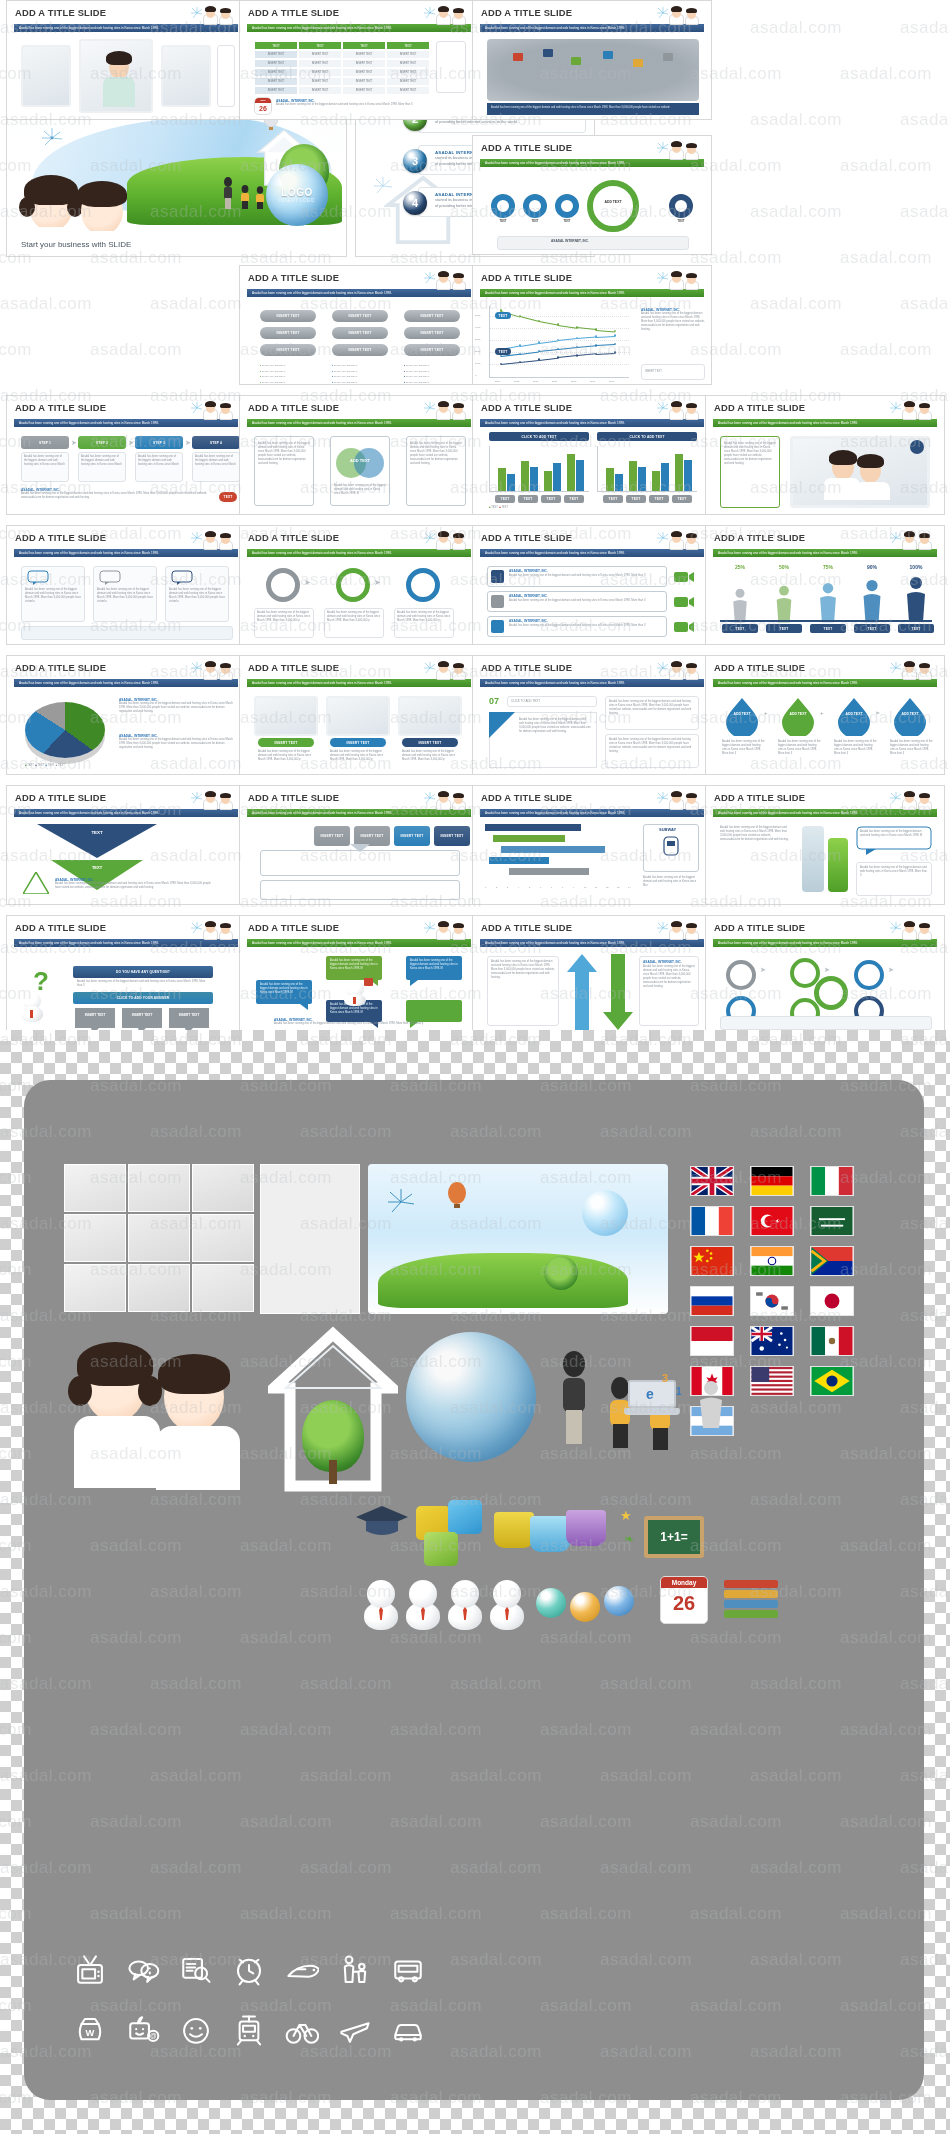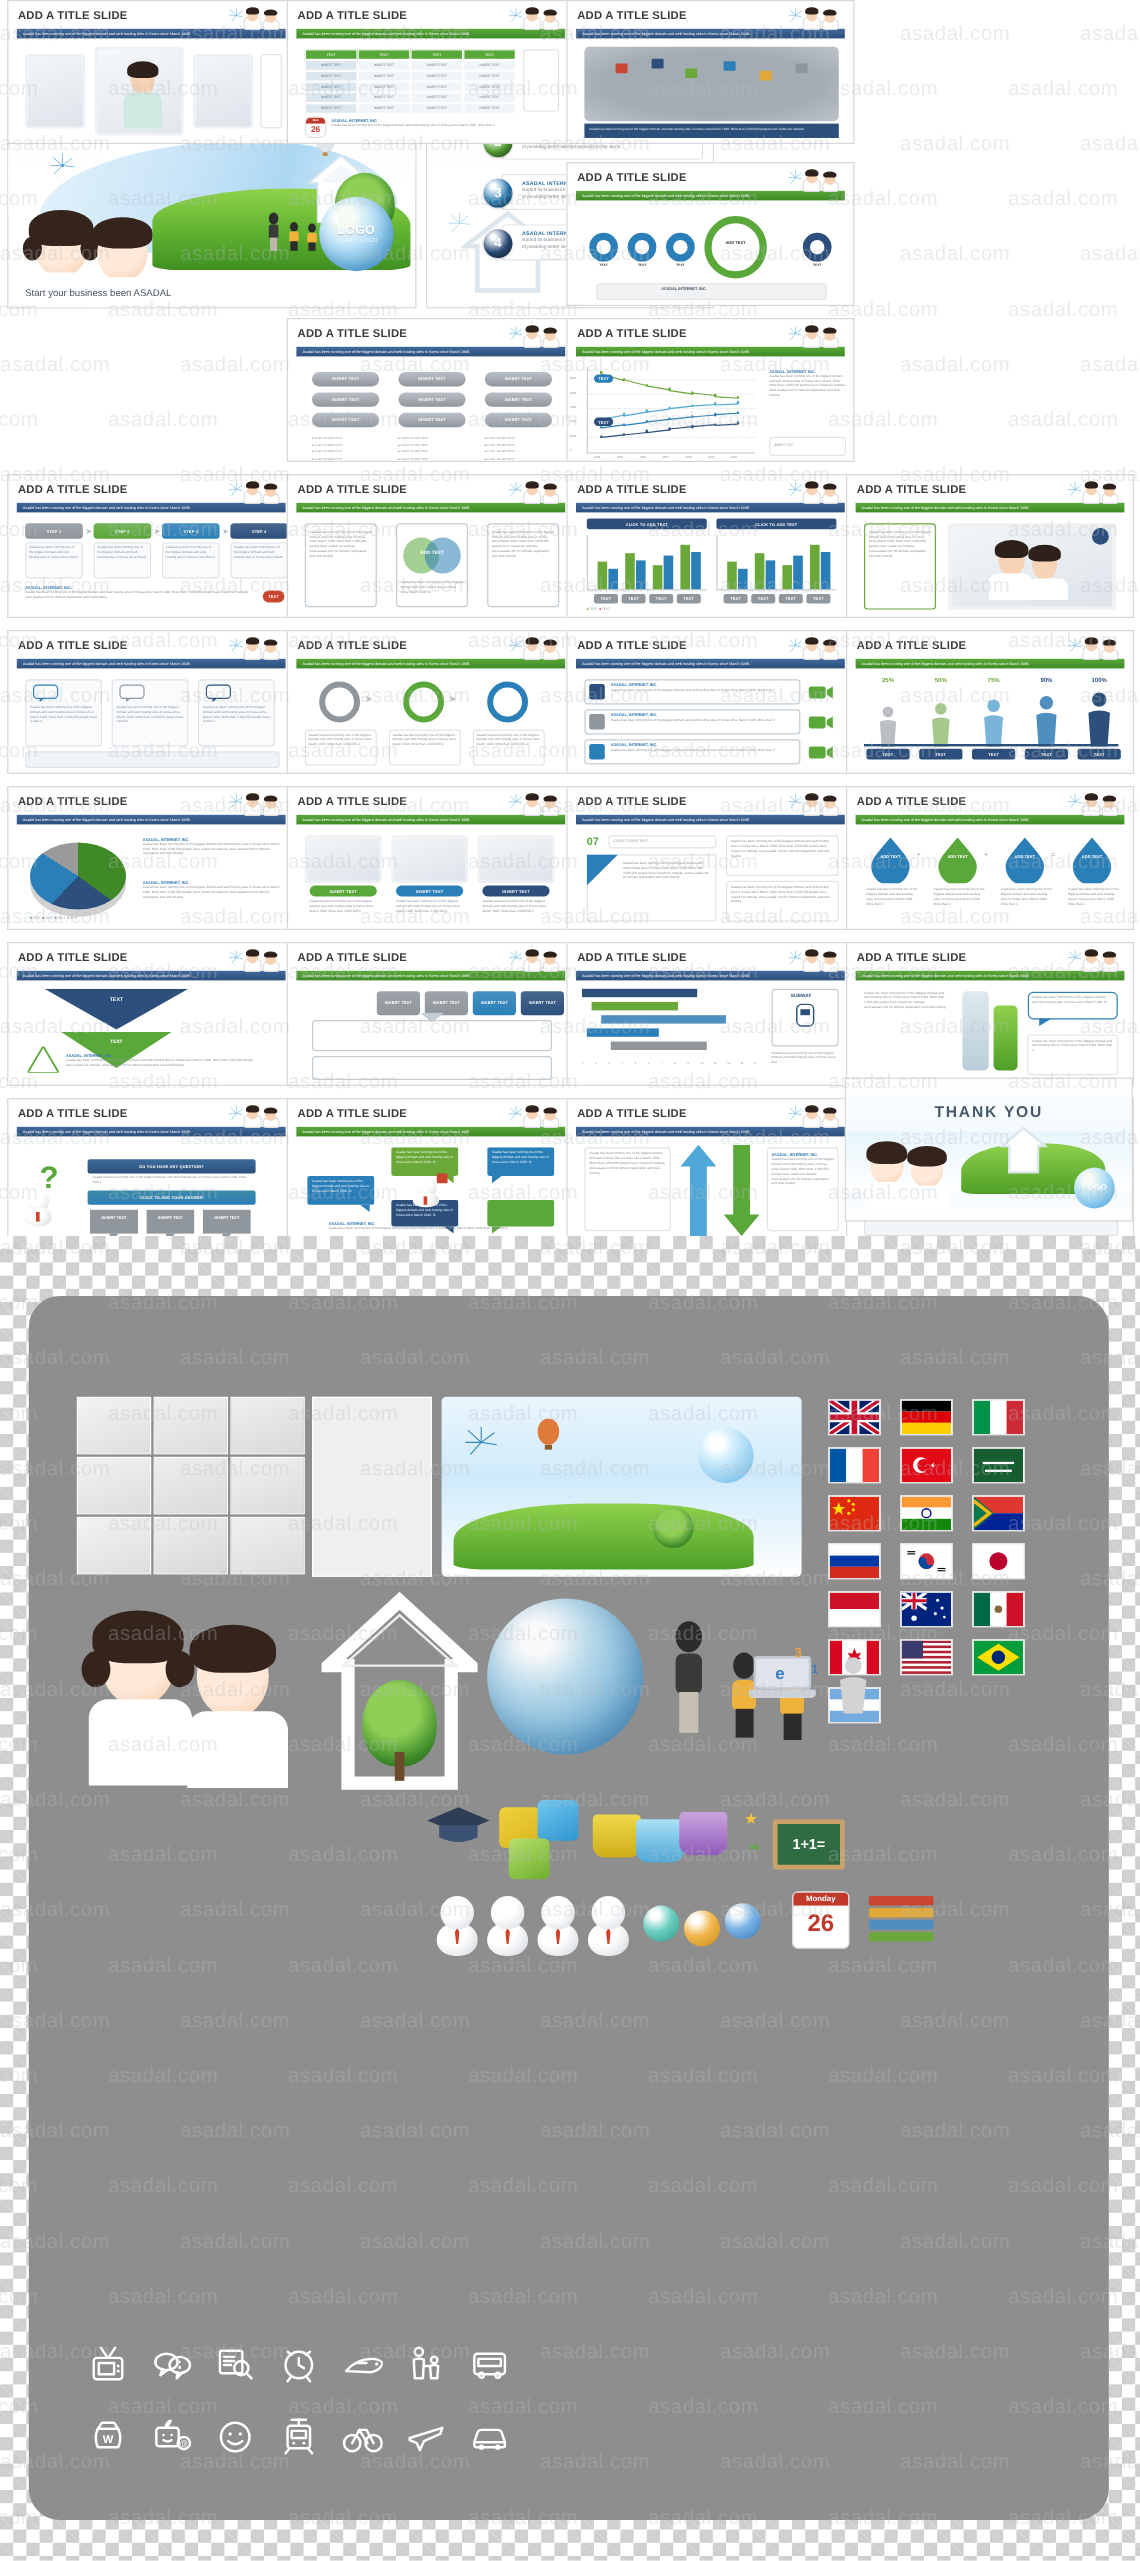--- a/index.html
+++ b/index.html
@@ -309,21 +309,21 @@
           <line x1="13" y1="13" x2="6" y2="20"></line>
       </g>
       <circle cx="13" cy="13" r="1.4" fill="#2f87bb"></circle>
     </svg>
 
     <div class="hero-logo">
       <b>LOGO</b>
       <i>INSERT LOGO</i>
     </div>
 
-    <div class="hero-foot">Start your business been ASADAL</div>
+    <div class="hero-foot">Start your business with SLIDE</div>
   </div>
 
   <div class="contents">
     <div class="contents-bg"></div>
     <div class="contents-cloud"></div>
     <div class="contents-h">CONTENTS</div>
 
     <svg class="contents-house" viewBox="0 0 80 74">
       <polygon points="40,4 76,32 66,32 66,70 14,70 14,32 4,32" fill="none" stroke="#dde6ed" stroke-width="4"></polygon>
     </svg>
@@ -1469,39 +1469,20 @@
         <div class="blk" style="left:70px;top:48px;width:10px;height:8px;background:#2c4f7c;border-radius:1px;"></div>
         <div class="blk" style="left:98px;top:56px;width:10px;height:8px;background:#6aa83a;border-radius:1px;"></div>
         <div class="blk" style="left:130px;top:50px;width:10px;height:8px;background:#2a7fb8;border-radius:1px;"></div>
         <div class="blk" style="left:160px;top:58px;width:10px;height:8px;background:#e0a836;border-radius:1px;"></div>
         <div class="blk" style="left:190px;top:52px;width:10px;height:8px;background:#8f969c;border-radius:1px;"></div>
         <div class="blk" style="left:14px;top:102px;width:212px;height:12px;background:#2c4f7c;"></div>
         <div class="blk" style="left:18px;top:105px;width:200px;font-size:2.6px;color:#dce8f2;">Asadal has been running one of the biggest domain and web hosting sites in Korea since March 1998. More than 3,000,000 people have visited our website</div>
       </div>
     </div>
 
-  <div class="thankyou" style="top:898px;">
-    <div class="ty-h">THANK YOU</div>
-    <div style="position:absolute;left:0;right:0;top:44px;height:50px;background:linear-gradient(180deg,#e8f5fd,#ffffff);"></div>
-    <div style="position:absolute;left:96px;top:54px;width:120px;height:42px;background:linear-gradient(180deg,#8ed14b,#4f9f28);border-radius:45% 40% 10% 10% / 55% 50% 8% 8%;"></div>
-    <svg style="position:absolute;left:128px;top:38px;width:40px;height:44px;" viewBox="0 0 40 44">
-      <polygon points="20,3 38,18 32,18 32,40 8,40 8,18 2,18" fill="#fff" stroke="#dde6ed" stroke-width="2"></polygon>
-    </svg>
-    <div style="position:absolute;left:14px;top:46px;width:78px;height:62px;">
-      <div class="kid-head" style="left:6px;top:10px;width:28px;height:32px;"></div>
-      <div class="kid-hair" style="left:3px;top:6px;width:34px;height:19px;"></div>
-      <div class="kid-head" style="left:40px;top:14px;width:27px;height:31px;"></div>
-      <div class="kid-hair" style="left:37px;top:10px;width:33px;height:17px;"></div>
-      <div style="position:absolute;left:2px;top:40px;width:38px;height:22px;background:#fff;border-radius:8px 8px 0 0;"></div>
-      <div style="position:absolute;left:36px;top:43px;width:36px;height:19px;background:#fff;border-radius:8px 8px 0 0;"></div>
-    </div>
-    <div style="position:absolute;right:14px;bottom:10px;width:34px;height:34px;border-radius:50%;background:radial-gradient(circle at 35% 28%, rgba(255,255,255,.95) 0 12%, #bfe4f8 38%, #6fb9e6 75%, #3d92cf 100%);display:flex;align-items:center;justify-content:center;">
-      <b style="color:#fff;font-size:7px;">LOGO</b>
-    </div>
-  </div>
 
 </div>
 
 <div id="pngArea">
   <div class="png-panel">
 
     <div class="photo-grid">
       <div class="photo-cell" style="left:0;top:0;width:62px;height:48px;background:linear-gradient(160deg,#f3f3f3,#dedede);"></div>
       <div class="photo-cell" style="left:64px;top:0;width:62px;height:48px;background:linear-gradient(160deg,#f0f0f0,#dcdcdc);"></div>
       <div class="photo-cell" style="left:128px;top:0;width:62px;height:48px;background:linear-gradient(160deg,#efefef,#d9d9d9);"></div>

